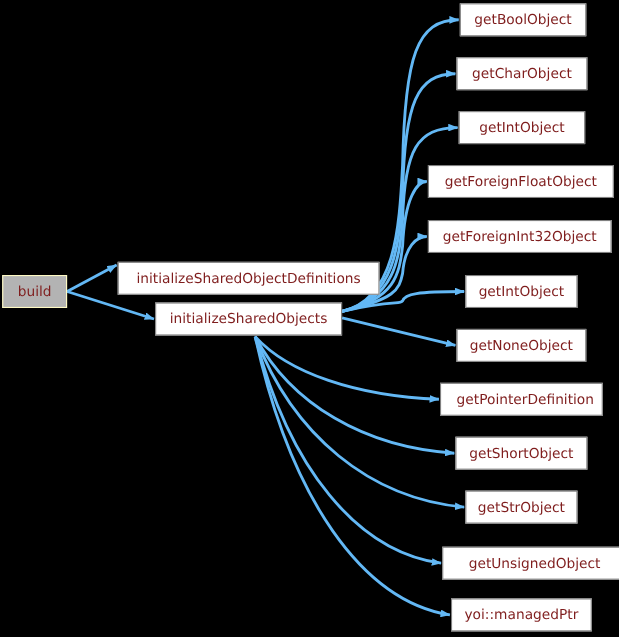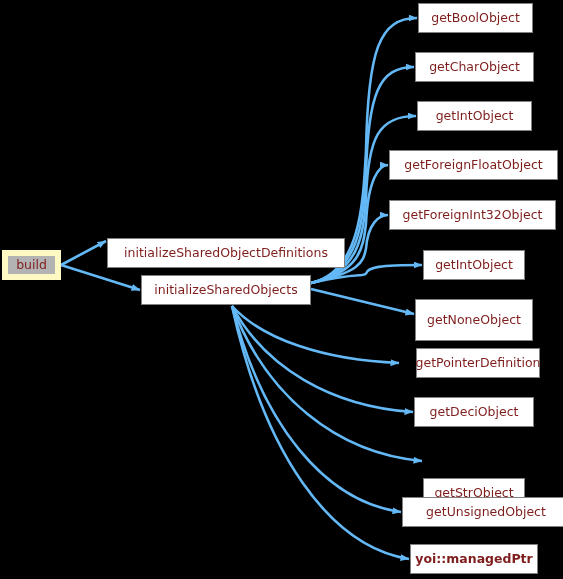--- a/index.html
+++ b/index.html
@@ -31,21 +31,21 @@
     background: #ffffff;
     border: 1px solid #808080;
     color: #7f1d1d;
     font-size: 12.5px;
     line-height: 1;
     white-space: nowrap;
     letter-spacing: 0px;
   }
   .node.current {
     background: #b3b3b3;
-    border: 6px solid #fef9c3;
+    border: 1px solid #fef9c3;
   }
   .node-label {
     display: block;
     padding: 0 7px;
   }
 </style>
 </head>
 <body>
 
 <div id="graph-root">
@@ -95,33 +95,33 @@
       </div>
       <div class="node" style="left: 389px; top: 150px; width: 169px; height: 30px;">
         <span class="node-label">getForeignFloatObject</span>
       </div>
       <div class="node" style="left: 389px; top: 200px; width: 167px; height: 30px;">
         <span class="node-label">getForeignInt32Object</span>
       </div>
       <div class="node" style="left: 423px; top: 250px; width: 102px; height: 30px;">
         <span class="node-label">getIntObject</span>
       </div>
-      <div class="node" style="left: 415px; top: 299px; width: 118px; height: 42px;">
+      <div class="node" style="left: 415px; top: 299px; width: 118px; height: 30px;">
         <span class="node-label">getNoneObject</span>
       </div>
-      <div class="node" style="left: 416px; top: 348px; width: 124px; height: 30px;">
+      <div class="node" style="left: 400px; top: 348px; width: 148px; height: 30px; justify-content: flex-end;">
         <span class="node-label">getPointerDefinition</span>
       </div>
       <div class="node" style="left: 414px; top: 397px; width: 120px; height: 30px;">
-        <span class="node-label">getDeciObject</span>
+        <span class="node-label">getShortObject</span>
       </div>
-      <div class="node" style="left: 423px; top: 446px; width: 102px; height: 30px; margin-top: 32px;">
+      <div class="node" style="left: 423px; top: 446px; width: 102px; height: 30px;">
         <span class="node-label">getStrObject</span>
       </div>
       <div class="node" style="left: 402px; top: 497px; width: 168px; height: 30px;">
         <span class="node-label">getUnsignedObject</span>
       </div>
-      <div class="node" style="left: 410px; top: 544px; width: 128px; height: 30px; font-weight: bold;">
+      <div class="node" style="left: 410px; top: 544px; width: 128px; height: 30px;">
         <span class="node-label">yoi::managedPtr</span>
       </div>
     </div>
 
 </div>
 
 </body></html>

